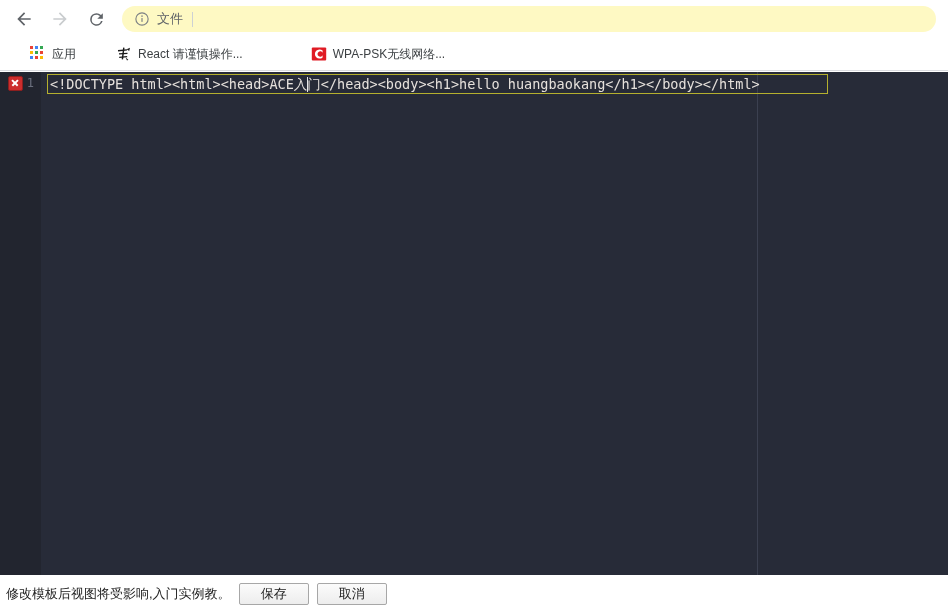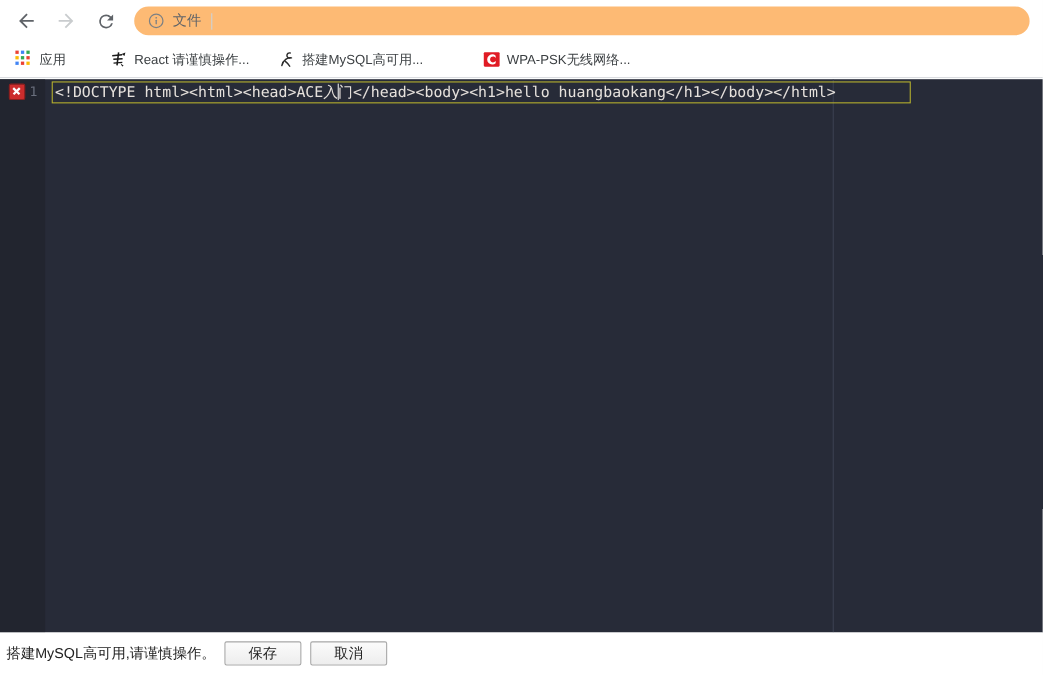--- a/index.html
+++ b/index.html
@@ -38,21 +38,21 @@
     align-items: center;
     justify-content: center;
     border-radius: 50%;
     margin: 0 4px;
     flex: 0 0 auto;
   }
   .nav-btn svg { display: block; }
   .omnibox {
     flex: 1 1 auto;
     height: 26px;
-    background: #fdba74;
+    background: #fef9c3;
     border-radius: 13px;
     display: flex;
     align-items: center;
     margin-left: 8px;
     margin-right: 6px;
     padding: 0 12px;
     box-sizing: border-box;
     min-width: 0;
     text-align: center;
   }
@@ -83,21 +83,21 @@
     text-overflow: ellipsis;
     letter-spacing: 0.1px;
   }
 
   
   .bookmarks-bar {
     height: 33px;
     display: flex;
     align-items: center;
     background: #ffffff;
-    padding-left: 8px;
+    padding-left: 24px;
     box-sizing: border-box;
     border-bottom: 1px solid #dadce0;
     overflow: hidden;
   }
   .bm {
     display: flex;
     align-items: center;
     height: 24px;
     padding: 0 6px;
     border-radius: 3px;
@@ -343,32 +343,20 @@
             <rect x="3.2" y="10.4" width="8" height="1.3" transform="rotate(-5 7.2 11)"></rect>
             <path d="M9.6 11.6 L12.4 13.8 L11 14.4 Z"></path>
           </g>
         </svg>
       </span>
       <span class="bm-label">React 请谨慎操作...</span>
     </div>
 
     <span class="sep-gap"></span>
 
-    <div class="bm">
-      <span class="bm-ico">
-        <svg width="16" height="16" viewBox="0 0 16 16">
-          <g fill="none" stroke="#2b2b2b" stroke-width="1.3" stroke-linecap="round">
-            <path d="M10.8 2.2 A2.3 2.3 0 1 0 10.8 6.6"></path>
-            <path d="M3.2 13.6 C4.4 8.4 8.4 6.2 12 6.6"></path>
-            <path d="M6.4 9.8 C8.2 11.2 9.6 12.6 10.4 14.2"></path>
-          </g>
-        </svg>
-      </span>
-      <span class="bm-label">搭建MySQL高可用...</span>
-    </div>
 
     <span class="sep-gap"></span>
 
 
     <span class="sep-gap"></span>
 
 
     <span class="sep-gap"></span>
 
     <div class="bm">
@@ -393,18 +381,18 @@
 
     <div class="print-margin"></div>
 
     <div class="code-area">
       <div class="active-line"></div>
       <div class="code-line"><span class="tok-tag">&lt;!DOCTYPE html&gt;&lt;html&gt;&lt;head&gt;ACE入</span><span class="caret"></span><span class="tok-tag">门&lt;/head&gt;&lt;body&gt;&lt;h1&gt;hello huangbaokang&lt;/h1&gt;&lt;/body&gt;&lt;/html&gt;</span></div>
     </div>
   </div>
 
   <div class="footer">
-    <span class="footer-note">搭建MySQL高可用,请谨慎操作。</span>
+    <span class="footer-note">修改模板后视图将受影响,入门实例教。</span>
     <button class="btn">保存</button>
     <button class="btn">取消</button>
   </div>
 
 </div>
 
 </body></html>

